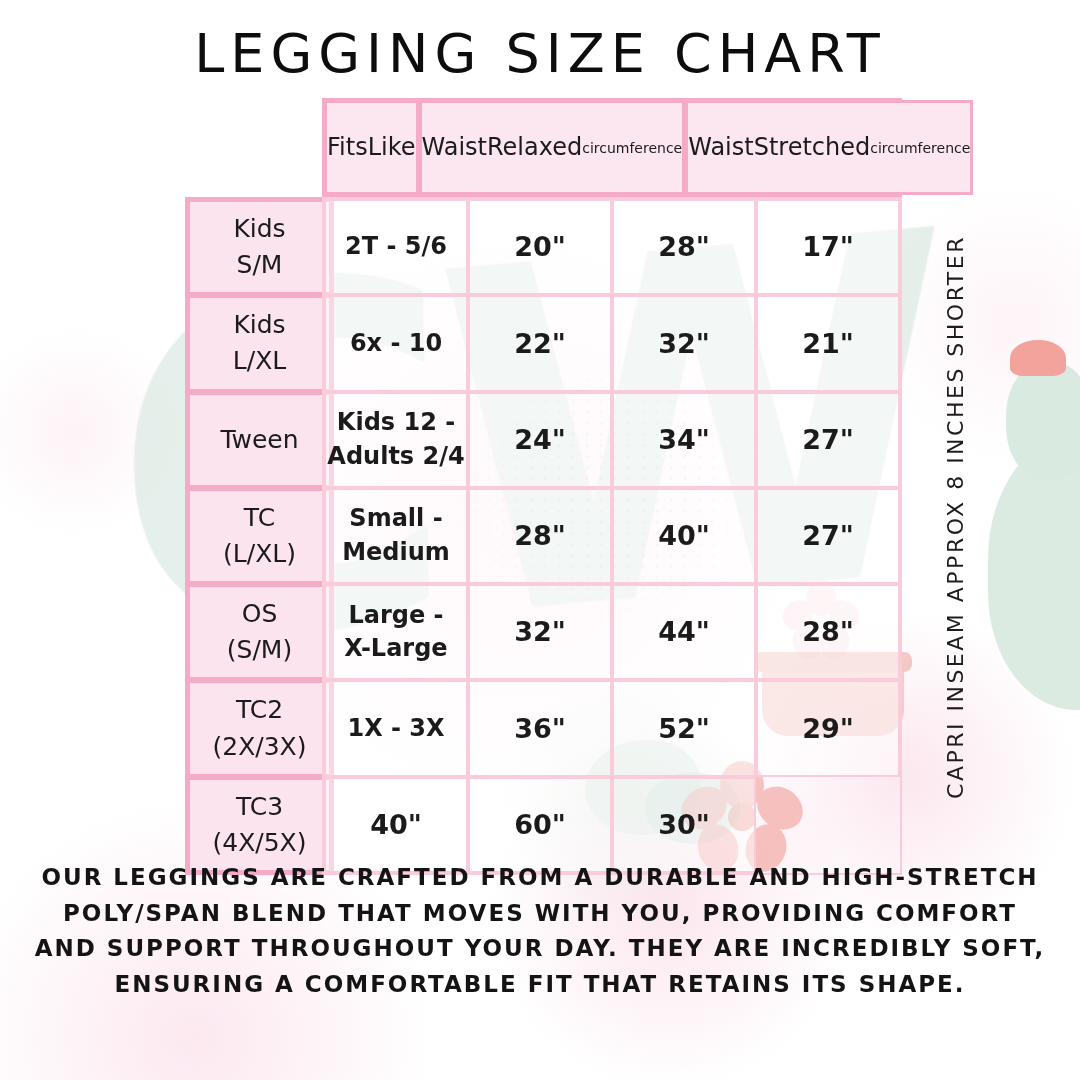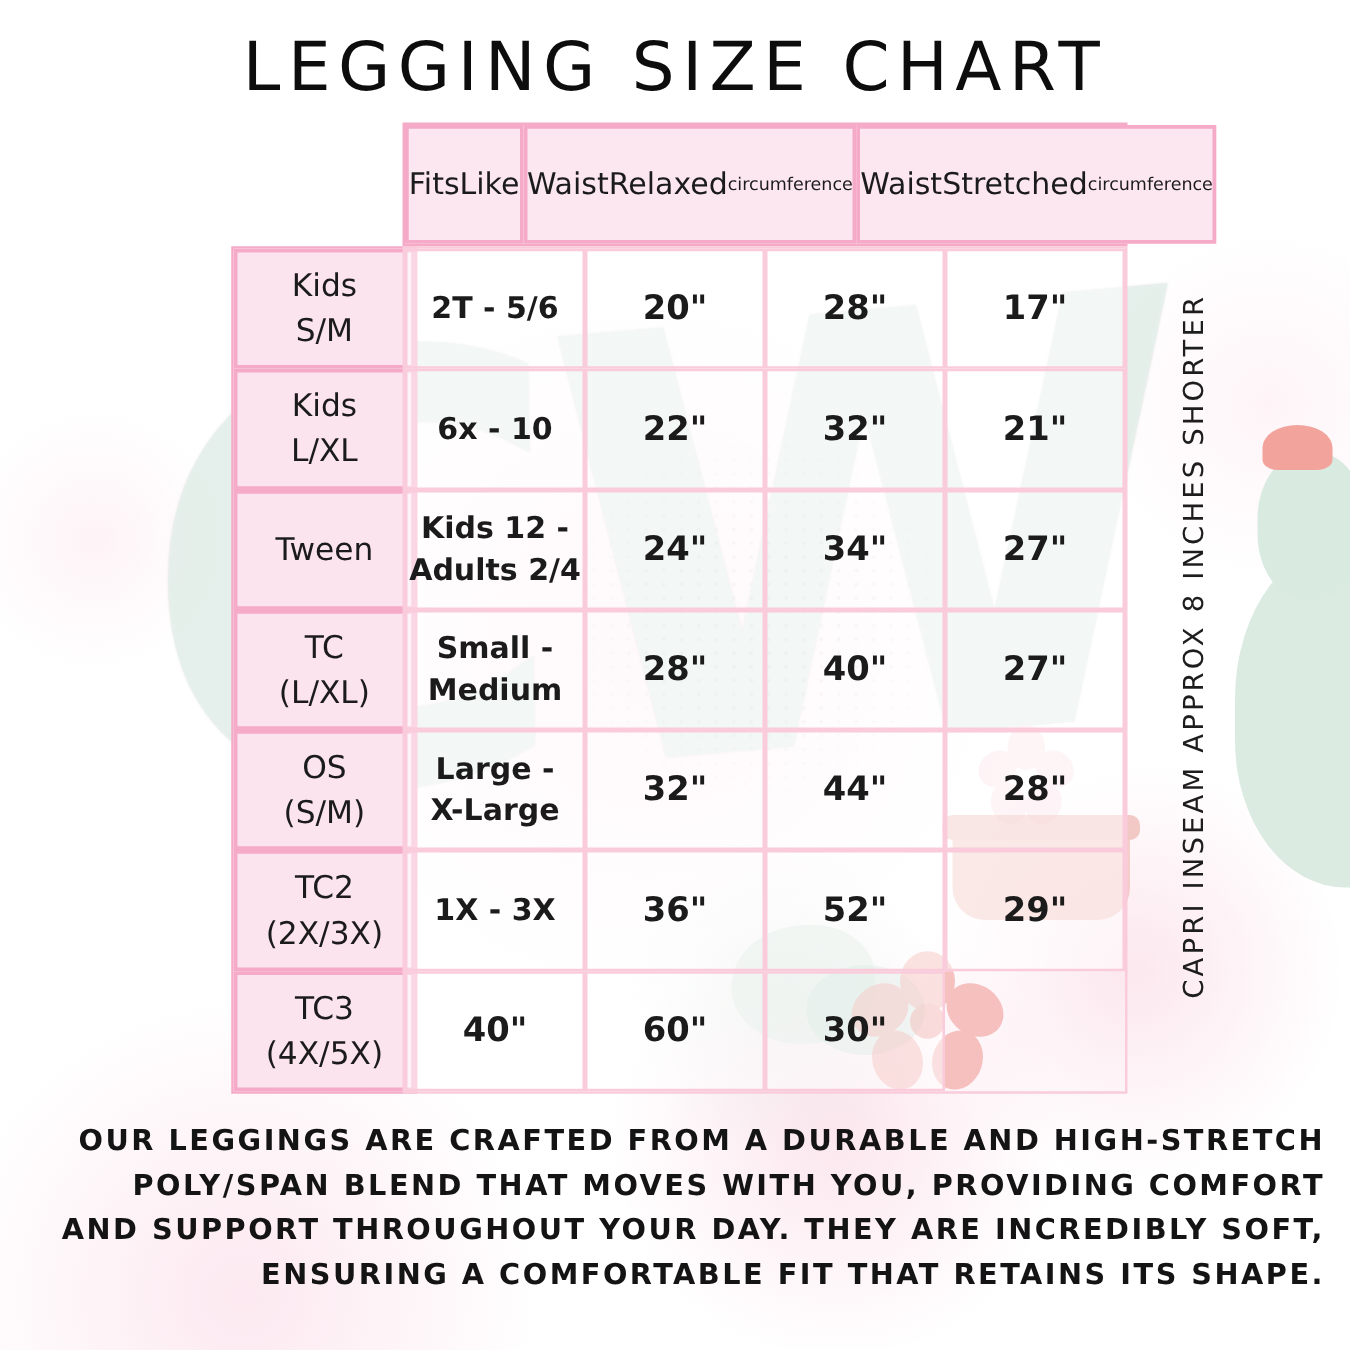--- a/index.html
+++ b/index.html
@@ -89,22 +89,22 @@
   }
   .dcell.fits{font-size:24px;}
   
   .side-note{
     position:absolute;z-index:3;left:658px;top:502px;width:600px;height:30px;
     transform:rotate(-90deg);
     text-align:center;font-size:22px;letter-spacing:2.5px;font-weight:500;color:#1d1d1d;
   }
   
   .description{
-    position:absolute;z-index:3;left:20px;top:896px;width:1040px;
-    text-align:right;font-size:23px;font-weight:600;letter-spacing:2px;
+    position:absolute;z-index:3;left:20px;top:860px;width:1040px;
+    text-align:center;font-size:23px;font-weight:600;letter-spacing:2px;
     line-height:1.55;white-space:pre-line;color:#141414;
   }
 </style>
 </head>
 <body>
 
 <div class="canvas">
 
   <div class="watermark">CW</div>
   <div class="deco speckle"></div>

